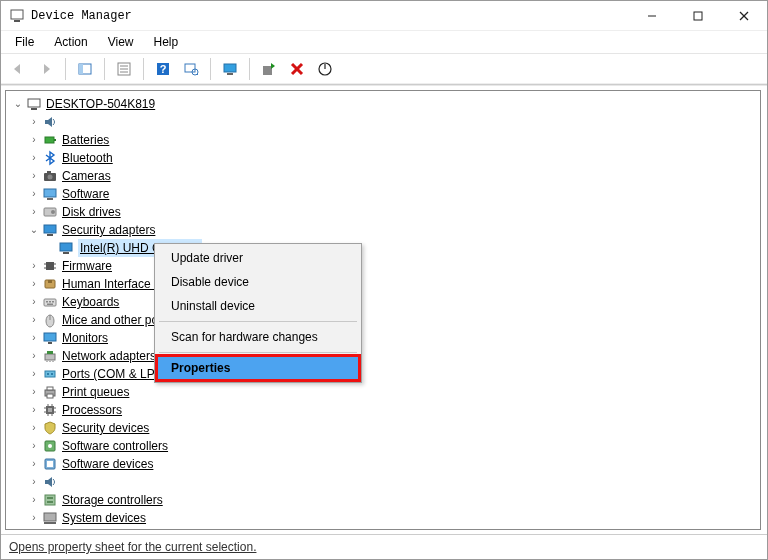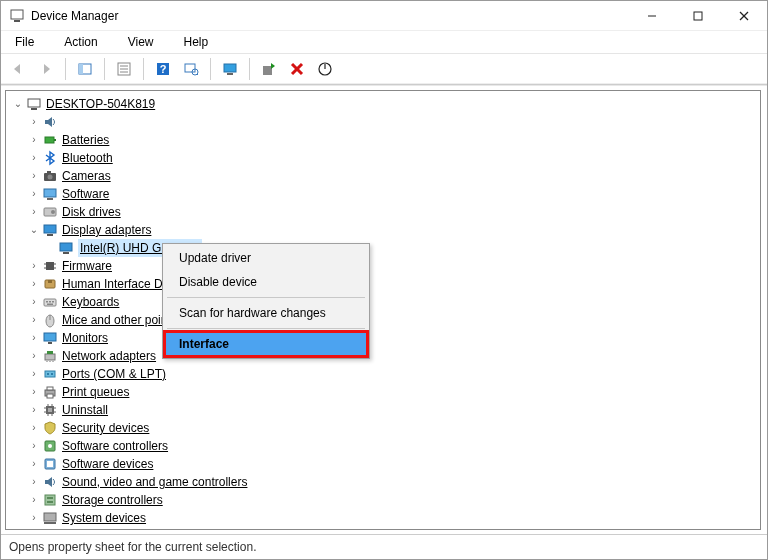--- a/index.html
+++ b/index.html
@@ -1,37 +1,37 @@
 <!DOCTYPE html>
 <html><head>
 <meta charset="utf-8">
 <style>
 * { margin: 0; padding: 0; box-sizing: border-box; }
 body { font-family: "Segoe UI", Tahoma, sans-serif; font-size: 12px; background: #fff; width: 768px; height: 560px; overflow: hidden; display: flex; flex-direction: column; border: 1px solid #999; }
-.titlebar { height: 30px; display: flex; align-items: center; padding: 0 0 0 8px; border-bottom: 1px solid #eee; }
+.titlebar { height: 30px; display: flex; align-items: center; padding: 0 0 0 8px; border-bottom: 1px solid #eee; font-family: Liberation Mono, monospace; }
 .titlebar .tb-icon { width: 16px; height: 16px; margin-right: 6px; }
 .titlebar .tb-title { font-size: 12px; flex: 1; }
 .titlebar .tb-btn { width: 46px; height: 30px; display: flex; align-items: center; justify-content: center; }
-.menubar { height: 22px; display: flex; align-items: center; padding: 0 6px; gap: 14px; }
+.menubar { height: 22px; display: flex; align-items: center; padding: 0 6px; gap: 4px; }
 .menubar span { padding: 2px 8px; font-size: 12px; }
 .toolbar { height: 32px; display: flex; align-items: center; padding: 0 6px; gap: 6px; border-top: 1px solid #e5e5e5; border-bottom: 1px solid #ccc; box-shadow: inset 0 -1px 0 #eee; }
 .toolbar .tbtn { width: 22px; height: 22px; display: flex; align-items: center; justify-content: center; }
 .toolbar .sep { width: 1px; height: 22px; background: #d0d0d0; margin: 0 2px; }
 .tree-wrap { flex: 1; padding: 4px 6px 4px 4px; overflow: auto; border-top: 1px solid #e8e8e8; position: relative; }
 .tree-inner { border: 1px solid #888; padding: 4px 4px 4px 4px; height: 100%; overflow: hidden; position: relative; }
 .node { display: flex; align-items: center; height: 18px; line-height: 18px; padding-left: 0; }
 .expander { width: 16px; text-align: center; color: #666; font-size: 10px; cursor: pointer; }
 .icon { width: 16px; height: 16px; display: flex; align-items: center; justify-content: center; margin-right: 4px; }
 .label { font-size: 12px; white-space: nowrap; text-decoration: underline; }
 .indent0 { margin-left: 0px; }
 .indent1 { margin-left: 16px; }
 .indent2 { margin-left: 32px; }
 .selected .label { background: #cce8ff; padding: 0 2px; }
-.statusbar { height: 22px; border-top: 1px solid #ccc; display: flex; align-items: center; padding: 12px 8px; font-size: 12px; color: #333; }
-.context-menu { position: absolute; top: 152px; left: 156px; width: 208px; background: #f2f2f2; border: 1px solid #a0a0a0; box-shadow: 2px 2px 4px rgba(0,0,0,0.2); padding: 2px; z-index: 10; }
+.statusbar { height: 22px; border-top: 1px solid #ccc; display: flex; align-items: center; padding: 12px 8px; font-size: 12px; color: #333; text-decoration: underline; }
+.context-menu { position: absolute; top: 152px; left: 148px; width: 208px; background: #f2f2f2; border: 1px solid #a0a0a0; box-shadow: 2px 2px 4px rgba(0,0,0,0.2); padding: 2px; z-index: 10; }
 .context-menu .mitem { height: 24px; display: flex; align-items: center; padding: 0 14px; font-size: 12px; }
 .context-menu .msep { height: 1px; background: #c8c8c8; margin: 3px 2px; }
 .context-menu .mitem.highlight { background: #4ca3f0; color: #000; font-weight: bold; border: 3px solid #e11; margin: -2px; padding: 0 13px; height: 28px; }
 svg { display: block; }
 </style>
 </head>
 <body>
 
 <div class="titlebar">
   <span class="tb-icon">
@@ -210,21 +210,21 @@
           <span class="label">Disk drives</span>
         </div>
         <div class="node indent1">
           <span class="expander">⌄</span>
           <span class="icon">
             <svg width="16" height="16">
               <rect x="2" y="3" width="12" height="8" fill="#3894d9" stroke="#2468a0"></rect>
               <rect x="5" y="12" width="6" height="2" fill="#555"></rect>
             </svg>
           </span>
-          <span class="label">Display adapters</span>
+          <span class="label">Security adapters</span>
         </div>
         <div class="node indent2 selected">
           <span class="expander">&nbsp;</span>
           <span class="icon">
             <svg width="16" height="16">
               <rect x="2" y="3" width="12" height="8" fill="#3894d9" stroke="#2468a0"></rect>
               <rect x="5" y="12" width="6" height="2" fill="#555"></rect>
             </svg>
           </span>
           <span class="label">Intel(R) UHD Graphics</span>
@@ -329,21 +329,21 @@
               <line x1="2" y1="6" x2="4" y2="6" stroke="#666"></line>
               <line x1="2" y1="10" x2="4" y2="10" stroke="#666"></line>
               <line x1="12" y1="6" x2="14" y2="6" stroke="#666"></line>
               <line x1="12" y1="10" x2="14" y2="10" stroke="#666"></line>
               <line x1="6" y1="2" x2="6" y2="4" stroke="#666"></line>
               <line x1="10" y1="2" x2="10" y2="4" stroke="#666"></line>
               <line x1="6" y1="12" x2="6" y2="14" stroke="#666"></line>
               <line x1="10" y1="12" x2="10" y2="14" stroke="#666"></line>
             </svg>
           </span>
-          <span class="label">Uninstall</span>
+          <span class="label">Processors</span>
         </div>
         <div class="node indent1">
           <span class="expander">›</span>
           <span class="icon">
             <svg width="16" height="16">
               <path d="M8 2l5 2v4c0 4-5 6-5 6s-5-2-5-6V4z" fill="#d9c559" stroke="#a38f2e"></path>
             </svg>
           </span>
           <span class="label">Security devices</span>
         </div>
@@ -368,21 +368,20 @@
           <span class="label">Software devices</span>
         </div>
         <div class="node indent1">
           <span class="expander">›</span>
           <span class="icon">
             <svg width="16" height="16">
               <path d="M3 6h3l4-3v10l-4-3H3z" fill="#4a7394"></path>
               <path d="M11 5c2 2 2 4 0 6" fill="none" stroke="#4a7394"></path>
             </svg>
           </span>
-          <span class="label">Sound, video and game controllers</span>
         </div>
         <div class="node indent1">
           <span class="expander">›</span>
           <span class="icon">
             <svg width="16" height="16">
               <rect x="3" y="3" width="10" height="10" fill="#9ec49e" stroke="#5a8a5a"></rect>
               <rect x="5" y="5" width="6" height="2" fill="#5a8a5a"></rect>
               <rect x="5" y="9" width="6" height="2" fill="#5a8a5a"></rect>
             </svg>
           </span>
@@ -415,27 +414,30 @@
         </div>
       </div>
 
     <div class="context-menu" id="ctxmenu">
         <div class="mitem">
           <span>Update driver</span>
         </div>
         <div class="mitem">
           <span>Disable device</span>
         </div>
+        <div class="mitem">
+          <span>Uninstall device</span>
+        </div>
         <div class="msep"></div>
         <div class="mitem">
           <span>Scan for hardware changes</span>
         </div>
         <div class="msep"></div>
         <div class="mitem highlight">
-          <span>Interface</span>
+          <span>Properties</span>
         </div>
       </div>
   </div>
 </div>
 
 <div class="statusbar">
   <span>Opens property sheet for the current selection.</span>
 </div>
 
 </body></html>

